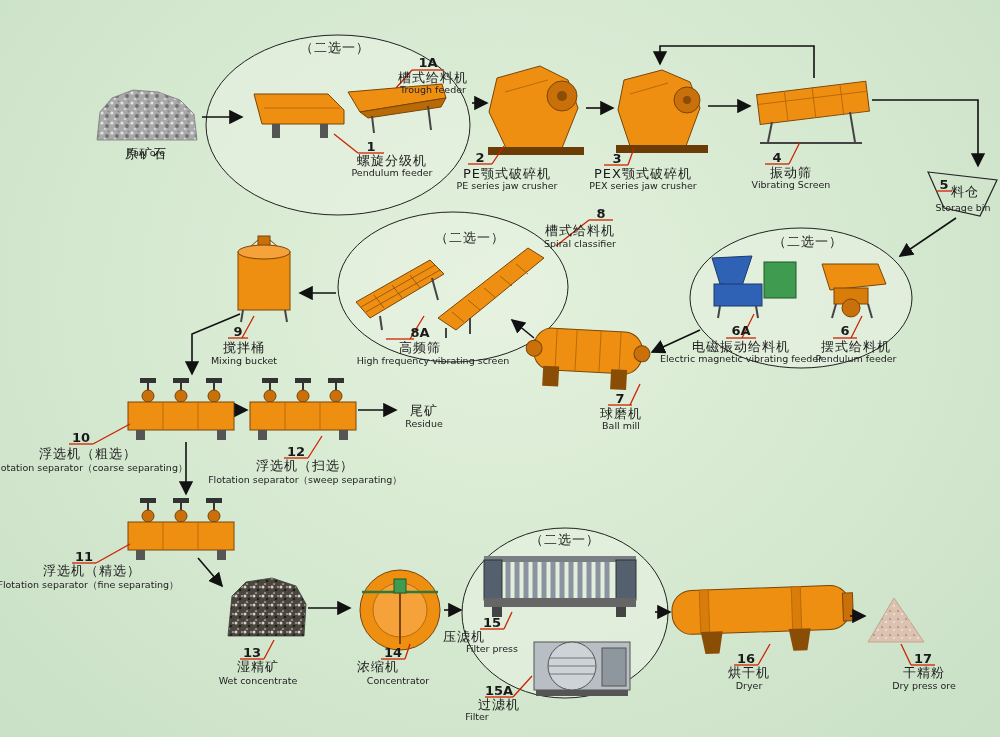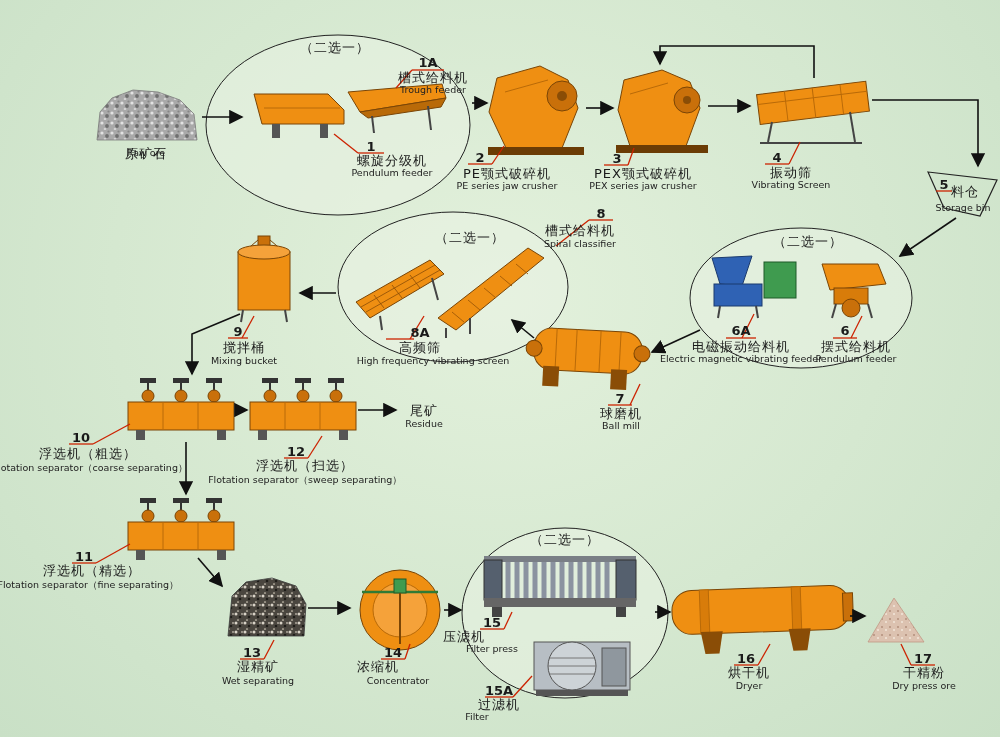--- a/index.html
+++ b/index.html
@@ -380,21 +380,21 @@
 
 <div class="lbl zh" style="left:424px;top:410px">尾矿</div>
 <div class="lbl en" style="left:424px;top:424px">Residue</div>
 
 <div class="lbl num" style="left:84px;top:556px">11</div>
 <div class="lbl zh" style="left:92px;top:570px">浮选机（精选）</div>
 <div class="lbl en wide" style="left:88px;top:585px">Flotation separator（fine separating）</div>
 
 <div class="lbl num" style="left:252px;top:652px">13</div>
 <div class="lbl zh" style="left:258px;top:666px">湿精矿</div>
-<div class="lbl en" style="left:258px;top:681px">Wet separating</div>
+<div class="lbl en" style="left:258px;top:681px">Wet concentrate</div>
 
 <div class="lbl num" style="left:393px;top:652px">14</div>
 <div class="lbl zh" style="left:378px;top:666px">浓缩机</div>
 <div class="lbl en" style="left:398px;top:681px">Concentrator</div>
 
 <div class="lbl num" style="left:492px;top:622px">15</div>
 <div class="lbl zh" style="left:464px;top:636px">压滤机</div>
 <div class="lbl en" style="left:492px;top:649px">Filter press</div>
 
 <div class="lbl num" style="left:499px;top:690px">15A</div>

